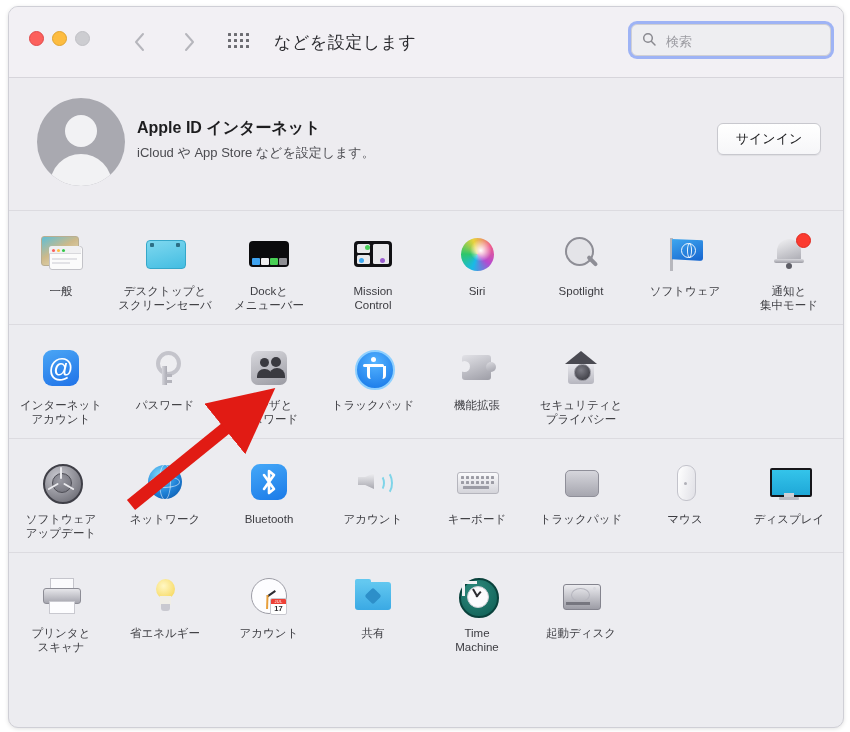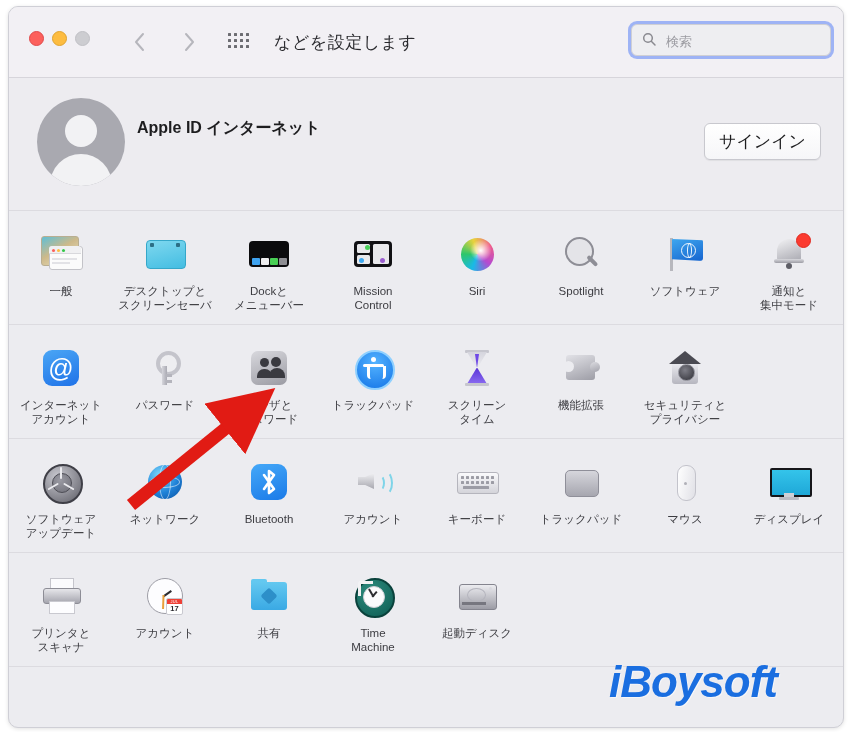--- a/index.html
+++ b/index.html
@@ -162,21 +162,21 @@
     font-size: 13px;
     color: #4b4b50;
   }
   #signin-btn {
     position: absolute;
     right: 22px;
     top: 45px;
     min-width: 104px;
     padding: 6px 14px;
     font-family: "Liberation Sans", sans-serif;
-    font-size: 17px;
+    font-size: 13px;
     color: #1d1d1f;
     background: linear-gradient(#ffffff, #f6f6f8);
     border: 1px solid #c8c8ce;
     border-radius: 6px;
     box-shadow: 0 1px 1px rgba(0,0,0,0.06);
     cursor: default;
   }
 
   
   .prefgroup {
@@ -639,20 +639,21 @@
       <input id="search-input" type="text" placeholder="検索" style="">
     </div>
   </div>
 
   <div id="appleid">
     <div id="avatar">
       <div class="head"></div>
       <div class="body"></div>
     </div>
     <div id="appleid-title">Apple ID インターネット</div>
+    <div id="appleid-sub">iCloud や App Store などを設定します。</div>
     <button id="signin-btn">サインイン</button>
   </div>
 
   <div class="prefgroup">
     <div class="prefrow">
 
       <div class="prefcell">
         <div class="icon-wrap">
             <div class="ic ic-general">
           <div class="back"></div>
@@ -800,33 +801,20 @@
             <div class="ic ic-acc">
           <div class="circ"></div>
               <div class="head"></div>
               <div class="arms"></div>
               <div class="legs"></div>
         </div>
           </div>
         <div class="pref-label">トラックパッド</div>
       </div>
 
-      <div class="prefcell">
-        <div class="icon-wrap">
-            <div class="ic ic-time">
-          <div class="cap c1"></div>
-              <div class="top"></div>
-              <div class="sand"></div>
-          <div class="bot"></div>
-              <div class="cap c2"></div>
-        </div>
-          </div>
-        <div class="pref-label">スクリーン
-タイム</div>
-      </div>
 
       <div class="prefcell">
         <div class="icon-wrap">
             <div class="ic ic-puz">
           <div class="p"></div>
               <div class="notch"></div>
               <div class="knob"></div>
         </div>
           </div>
         <div class="pref-label">機能拡張</div>
@@ -964,20 +952,30 @@
             <div class="ic ic-pr">
           <div class="paper"></div>
               <div class="body"></div>
               <div class="out"></div>
         </div>
           </div>
         <div class="pref-label">プリンタと
 スキャナ</div>
       </div>
 
+      <div class="prefcell">
+        <div class="icon-wrap">
+            <div class="ic ic-en">
+          <div class="bulb"></div>
+              <div class="neck"></div>
+              <div class="base2"></div>
+        </div>
+          </div>
+        <div class="pref-label">省エネルギー</div>
+      </div>
 
       <div class="prefcell">
         <div class="icon-wrap">
             <div class="ic ic-dt">
           <div class="face"></div>
               <div class="hh"></div>
               <div class="mh"></div>
           <div class="cal">
             <div class="hdr">JUL</div>
             <div class="num">17</div>
@@ -1029,15 +1027,14 @@
 
   <svg id="annot-arrow" viewBox="0 0 834 720">
     <defs>
       <marker id="ahead" markerWidth="5" markerHeight="5" refX="2.2" refY="2.5" orient="auto">
         <polygon points="0,0 5,2.5 0,5" fill="#e11b14"></polygon>
       </marker>
     </defs>
     <line x1="122" y1="498" x2="238" y2="404" stroke="#e11b14" stroke-width="13" stroke-linecap="butt" marker-end="url(#ahead)"></line>
   </svg>
 
-  <div id="watermark">iBoysoft</div>
 
 </div>
 
 </body></html>

